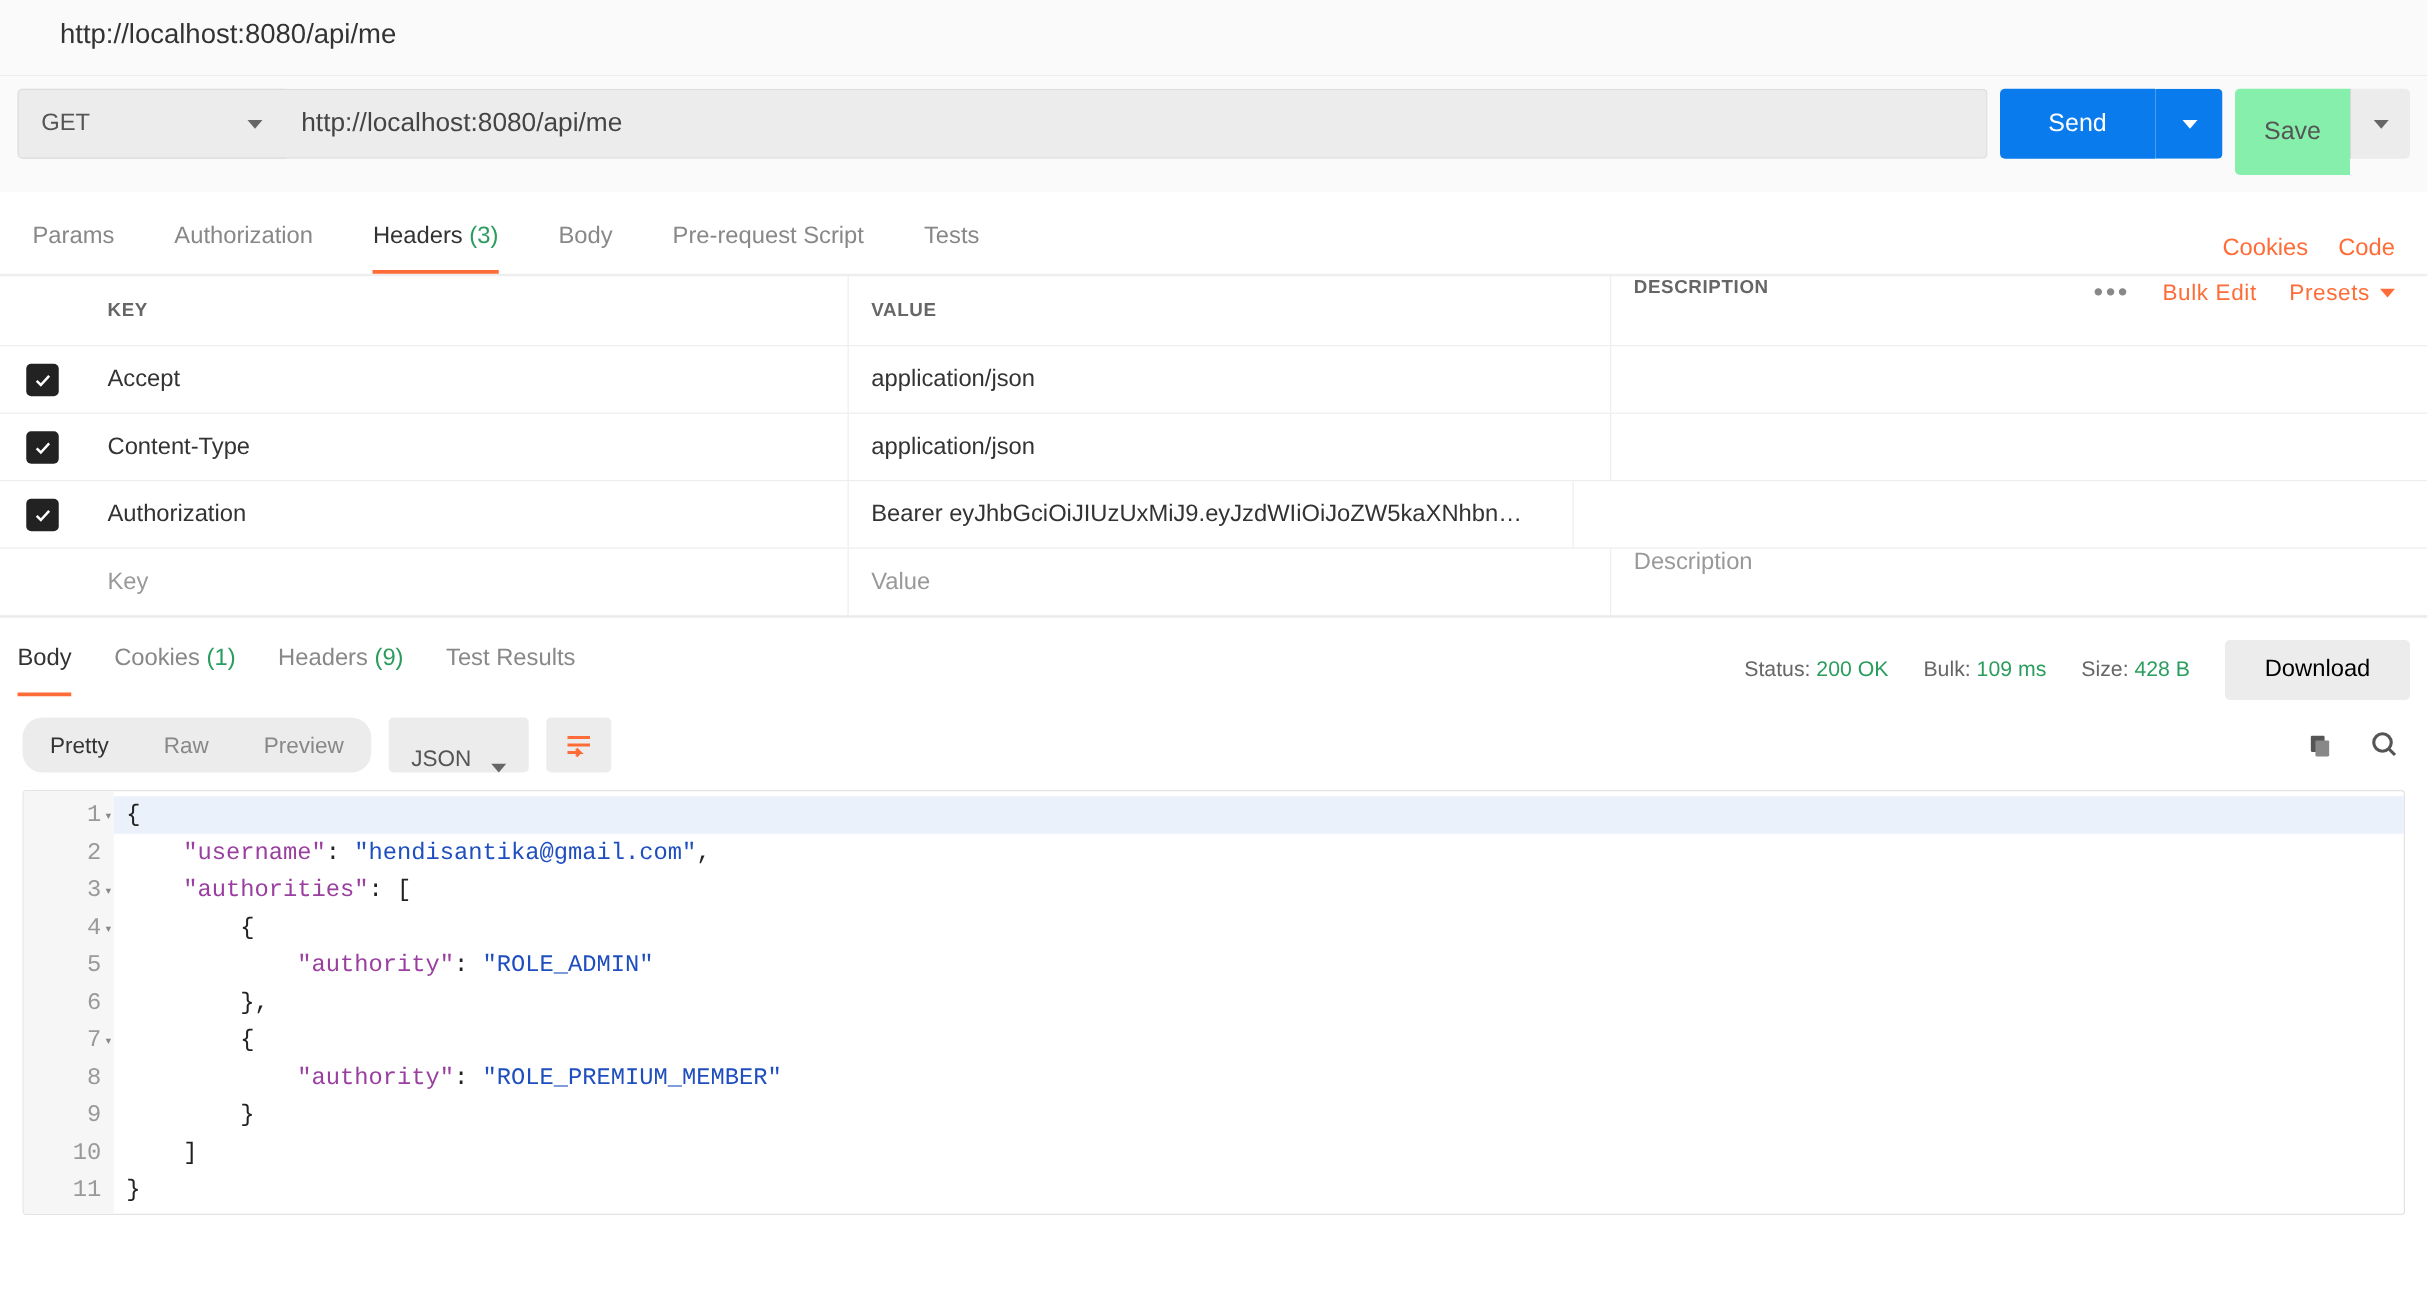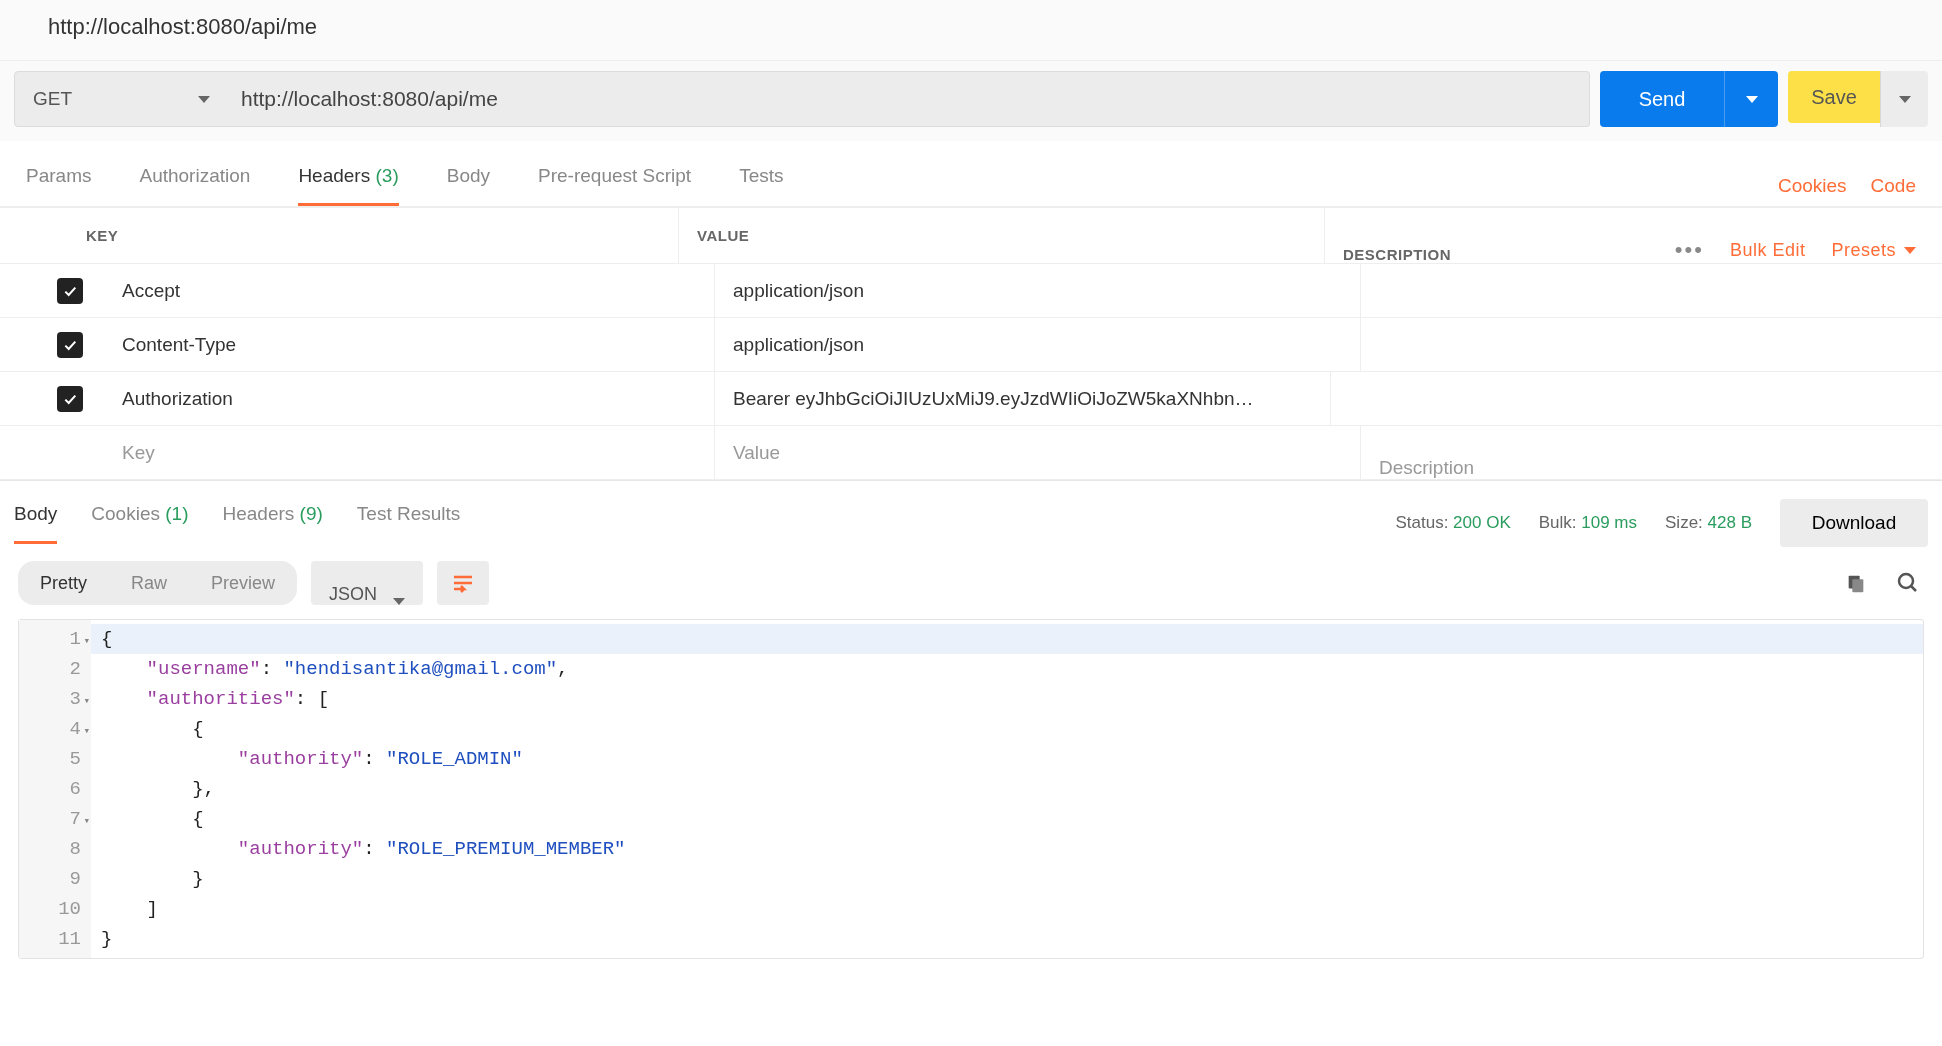--- a/index.html
+++ b/index.html
@@ -43,21 +43,21 @@
   width: 124px; height: 56px; background: #097bed; color: #fff;
   font-size: 20px; border-radius: 4px 0 0 4px; cursor: pointer;
 }
 .send-dd {
   width: 54px; height: 56px; background: #097bed; border-left: 1px solid rgba(255,255,255,0.25);
   display: flex; align-items: center; justify-content: center; border-radius: 0 4px 4px 0; cursor: pointer;
 }
 .save-group { display: flex; }
 .save-btn {
   display: flex; align-items: center; justify-content: center;
-  width: 92px; height: 52px; background: #fde047; color: #555; font-size: 20px; border-radius: 4px 0 0 4px; cursor: pointer;
+  width: 92px; height: 69px; background: #86efac; color: #555; font-size: 20px; border-radius: 4px 0 0 4px; cursor: pointer;
 }
 .save-dd {
   width: 48px; height: 56px; background: #ececec; border-left: 1px solid #d8d8d8;
   display: flex; align-items: center; justify-content: center; border-radius: 0 4px 4px 0; cursor: pointer;
 }
 .tabs-row {
   display: flex; align-items: center; padding: 24px 26px 0;
   border-bottom: 1px solid #eee; background: #fff;
   font-size: 19px;
 }
@@ -66,26 +66,26 @@
 .tab.active { color: #333; border-bottom: 3px solid #ff6c37; }
 .tab .count-g { color: #2a9d5e; }
 .tabs-right { margin-left: auto; display: flex; gap: 24px; color: #ff6c37; font-size: 19px; }
 .tabs-right span { cursor: pointer; }
 
 .headers-grid { border-top: 1px solid #eee; }
 .hdr-head { display: flex; height: 56px; align-items: center; border-bottom: 1px solid #eee; font-size: 15px; color: #666; }
 .col-check { width: 68px; display: flex; justify-content: center; }
 .col-key { width: 610px; padding-left: 18px; font-weight: 600; letter-spacing: .5px; }
 .col-val { width: 610px; padding-left: 18px; font-weight: 600; letter-spacing: .5px; border-left: 1px solid #eee; height: 100%; display: flex; align-items: center;}
-.col-desc { flex: 1; padding-left: 18px; font-weight: 600; letter-spacing: .5px; border-left: 1px solid #eee; height: 100%; display: flex; align-items: flex-end; margin-left: 36px;}
+.col-desc { flex: 1; padding-left: 18px; font-weight: 600; letter-spacing: .5px; border-left: 1px solid #eee; height: 100%; display: flex; align-items: flex-start;}
 .hdr-head .actions { display: flex; align-items: center; gap: 26px; padding-right: 26px; color: #ff6c37; font-size: 18px; font-weight: 400;}
 .more-dots { color: #888; font-size: 22px; letter-spacing: 2px; cursor: pointer;}
 .presets { display: inline-flex; align-items: center; gap: 8px; cursor: pointer;}
 
-.hdr-row { display: flex; height: 54px; align-items: center; border-bottom: 1px solid #eee; font-size: 19px; color: #333; padding-left: 36px;}
+.hdr-row { display: flex; height: 54px; align-items: center; border-bottom: 1px solid #eee; font-size: 19px; color: #333;}
 .hdr-row .col-key, .hdr-row .col-val, .hdr-row .col-desc { font-weight: 400; letter-spacing: 0;}
 .hdr-row.placeholder { color: #999; }
 .chk {
   width: 26px; height: 26px; background: #222; border-radius: 4px; display: flex; align-items: center; justify-content: center;
 }
 .chk svg { stroke: #fff; }
 
 .resp-bar {
   display: flex; align-items: center; padding: 18px 14px 0;
   border-top: 1px solid #e6e6e6; font-size: 19px; gap: 34px;

